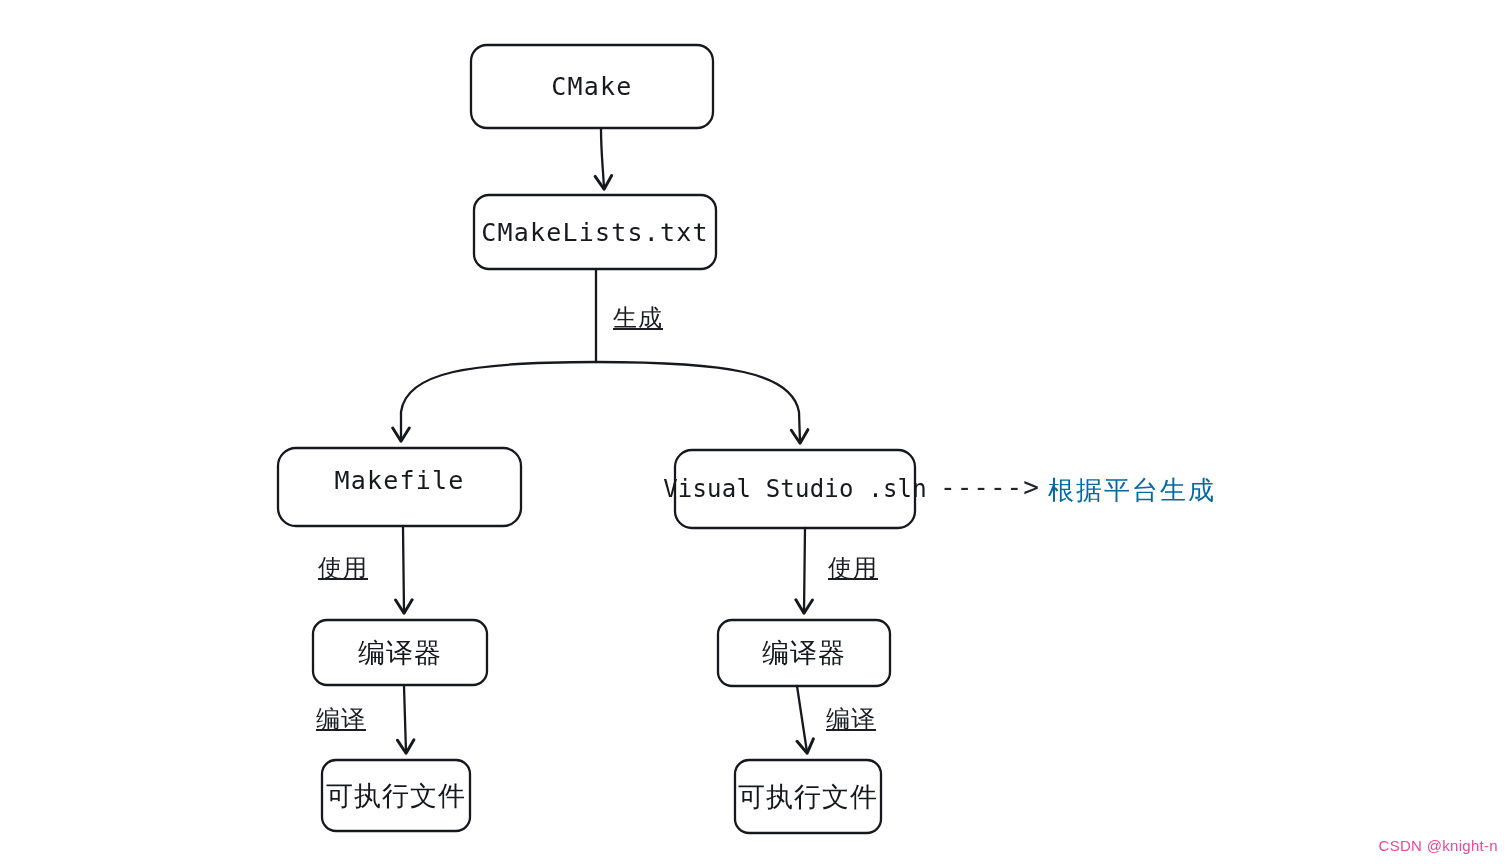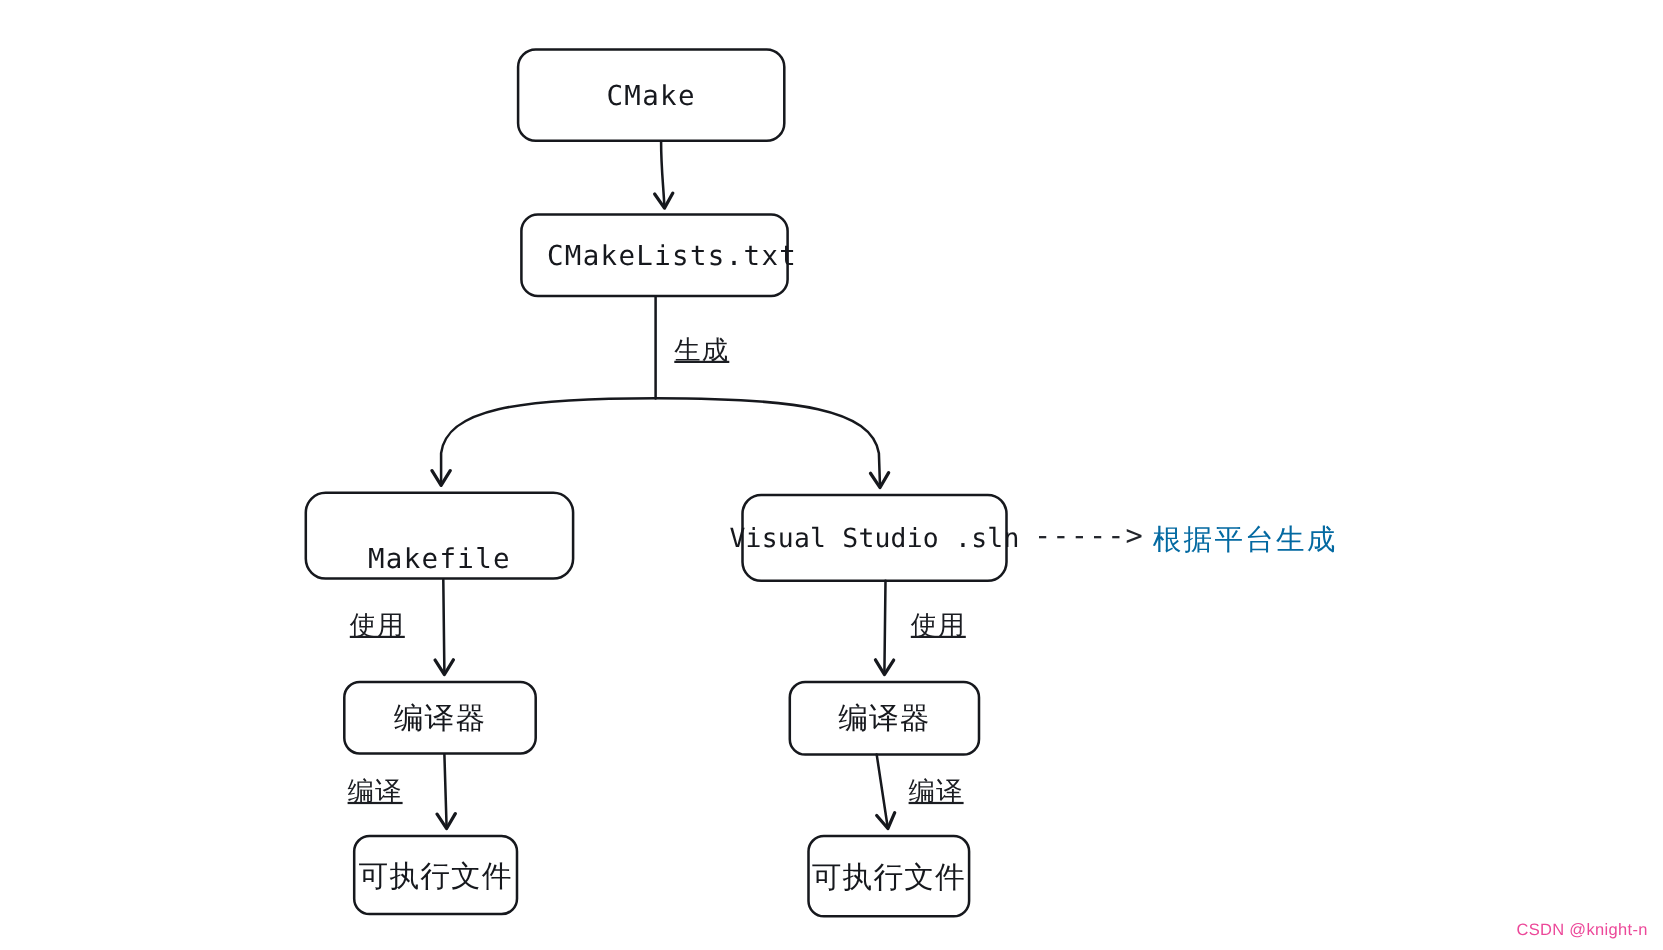--- a/index.html
+++ b/index.html
@@ -135,23 +135,23 @@
     <path d="M 404,686 L 406,752" marker-end="url(#arrow-v)"></path>
 
     <path d="M 805,528 L 804,612" marker-end="url(#arrow-v)"></path>
 
     <path d="M 797,686 L 807,752" marker-end="url(#arrow-v)"></path>
   </g>
 </svg>
 
 <div class="node-label latin" style="left:471px; top:45px; width:242px; height:83px;">CMake</div>
 
-<div class="node-label latin" style="left:474px; top:195px; width:242px; height:74px;padding-left:16px;">CMakeLists.txt</div>
+<div class="node-label latin" style="left:474px; top:195px; width:242px; height:74px;">CMakeLists.txt</div>
 
-<div class="node-label latin" style="left:278px; top:468px; width:243px; height:78px;">Makefile</div>
+<div class="node-label latin" style="left:278px; top:441px; width:243px; height:78px;">Makefile</div>
 
 <div class="node-label latin tight" style="left:675px; top:450px; width:240px; height:78px;">Visual Studio .sln</div>
 
 <div class="node-label cjk" style="left:313px; top:620px; width:174px; height:65px;">编译器</div>
 
 <div class="node-label cjk" style="left:718px; top:620px; width:172px; height:66px;">编译器</div>
 
 <div class="node-label cjk" style="left:322px; top:760px; width:148px; height:71px;">可执行文件</div>
 
 <div class="node-label cjk" style="left:735px; top:760px; width:146px; height:73px;">可执行文件</div>

